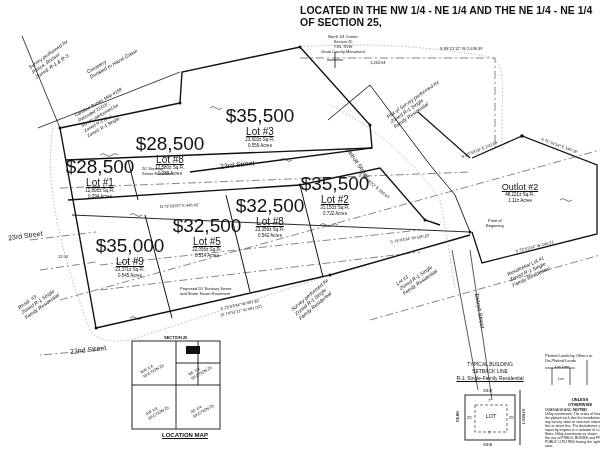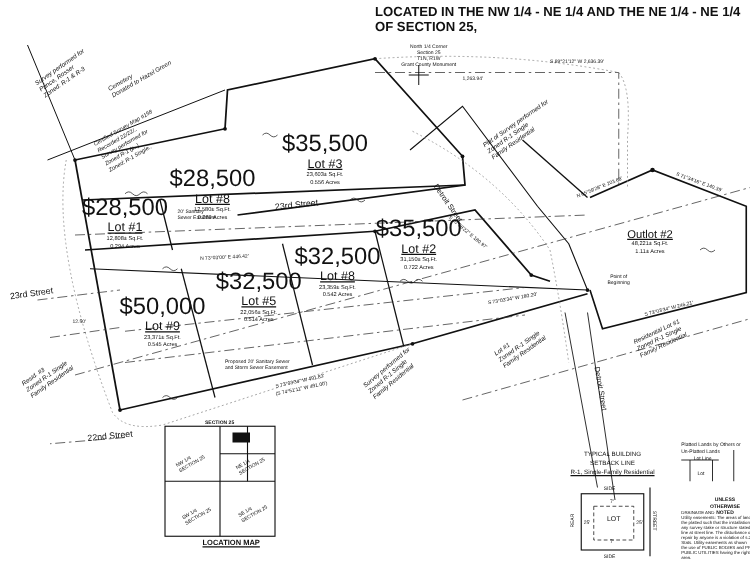--- a/index.html
+++ b/index.html
@@ -166,21 +166,21 @@
   <div class="area">23,359± Sq.Ft.</div>
   <div class="area">0.542 Acres</div>
 </div>
 <div class="lbl" style="left:172px;top:216px;width:70px;">
   <div class="price">$32,500</div>
   <div class="lotno">Lot #5</div>
   <div class="area">22,056± Sq.Ft.</div>
   <div class="area">0.514 Acres</div>
 </div>
 <div class="lbl" style="left:95px;top:236px;width:70px;">
-  <div class="price">$50,000</div>
+  <div class="price">$35,000</div>
   <div class="lotno">Lot #9</div>
   <div class="area">23,371± Sq.Ft.</div>
   <div class="area">0.545 Acres</div>
 </div>
 
 <div class="lbl" style="left:490px;top:183px;width:60px;">
   <div style="font-size:9px;text-decoration:underline;">Outlot #2</div>
   <div class="area">48,221± Sq.Ft.</div>
   <div class="area">1.11± Acres</div>
 </div>

